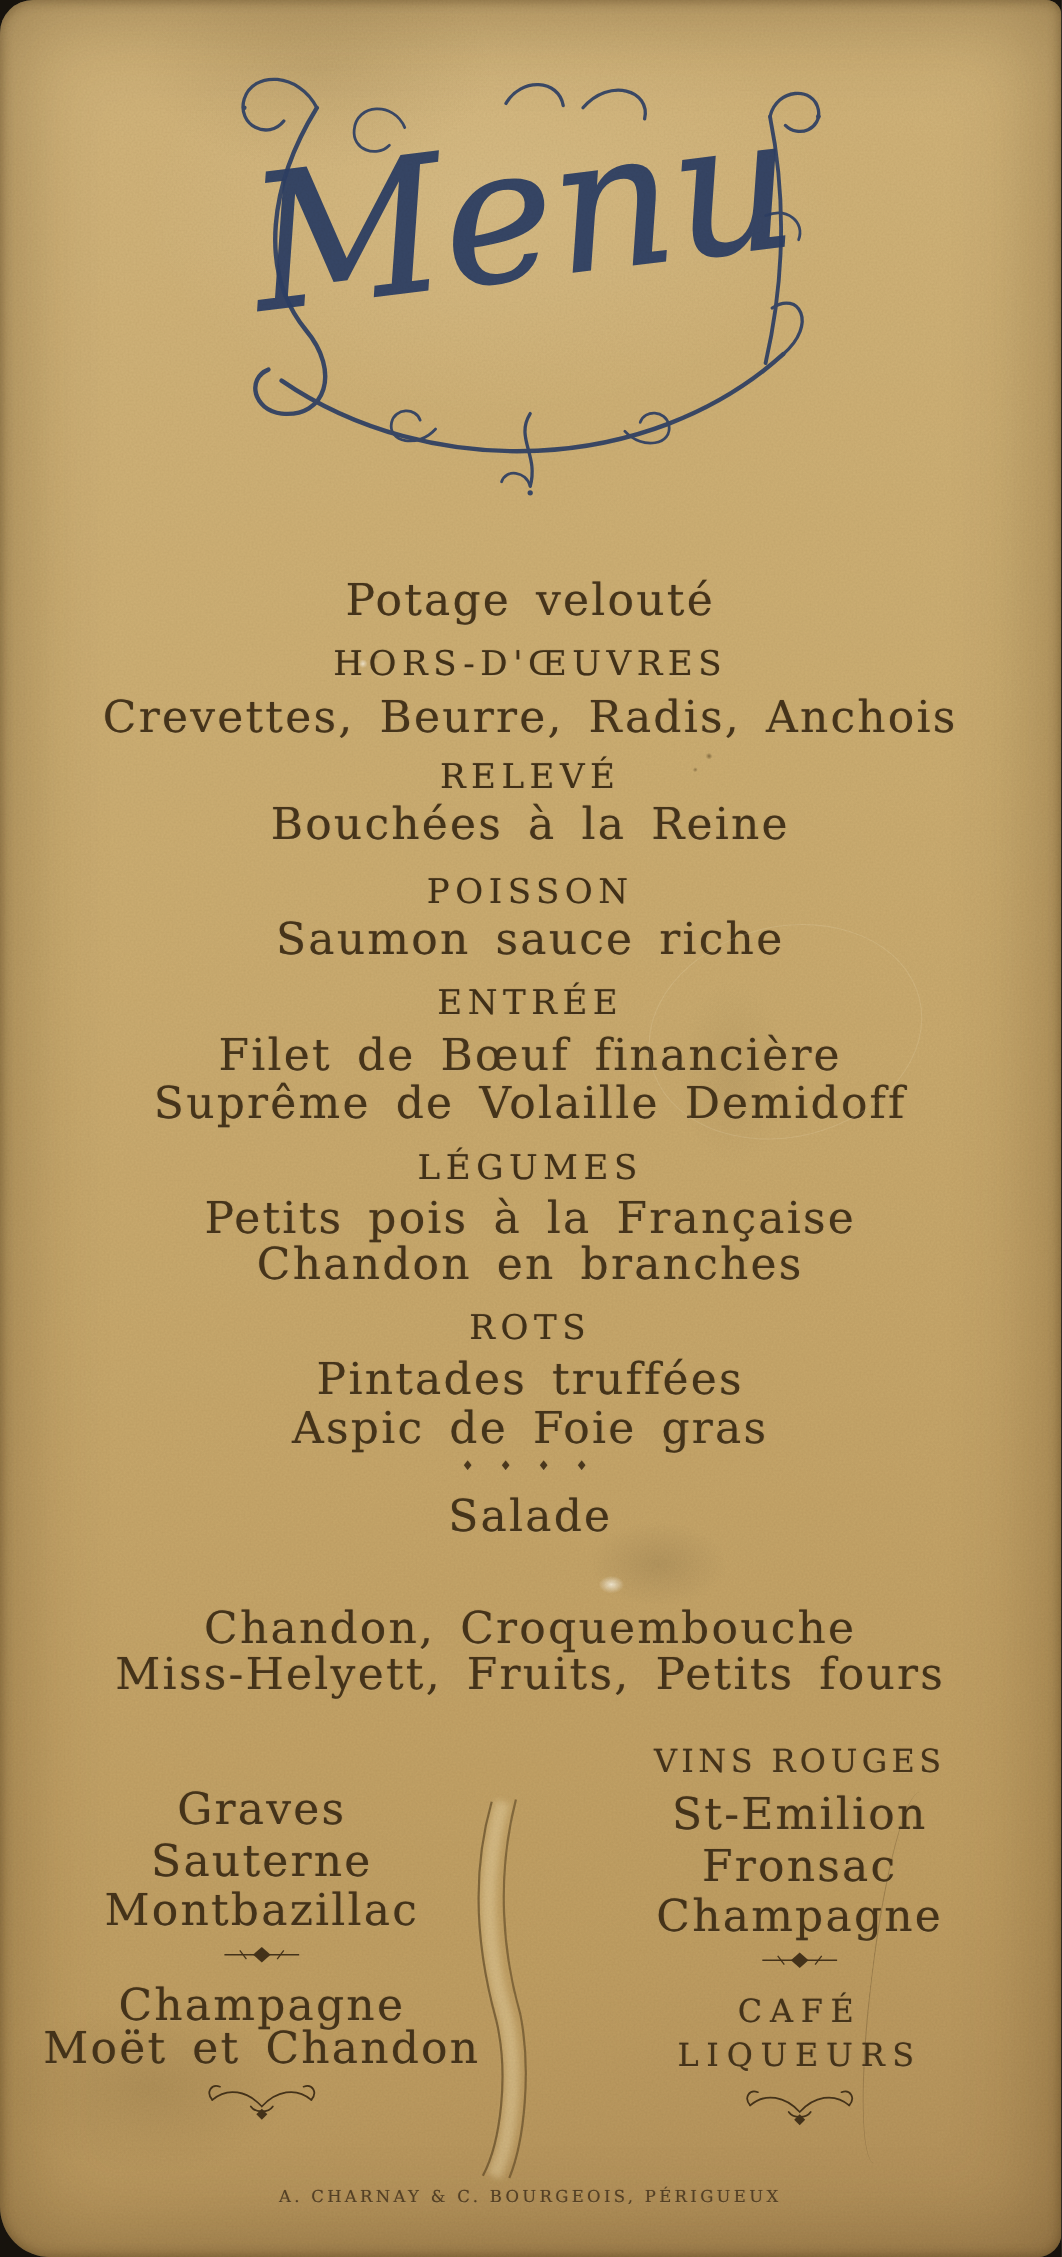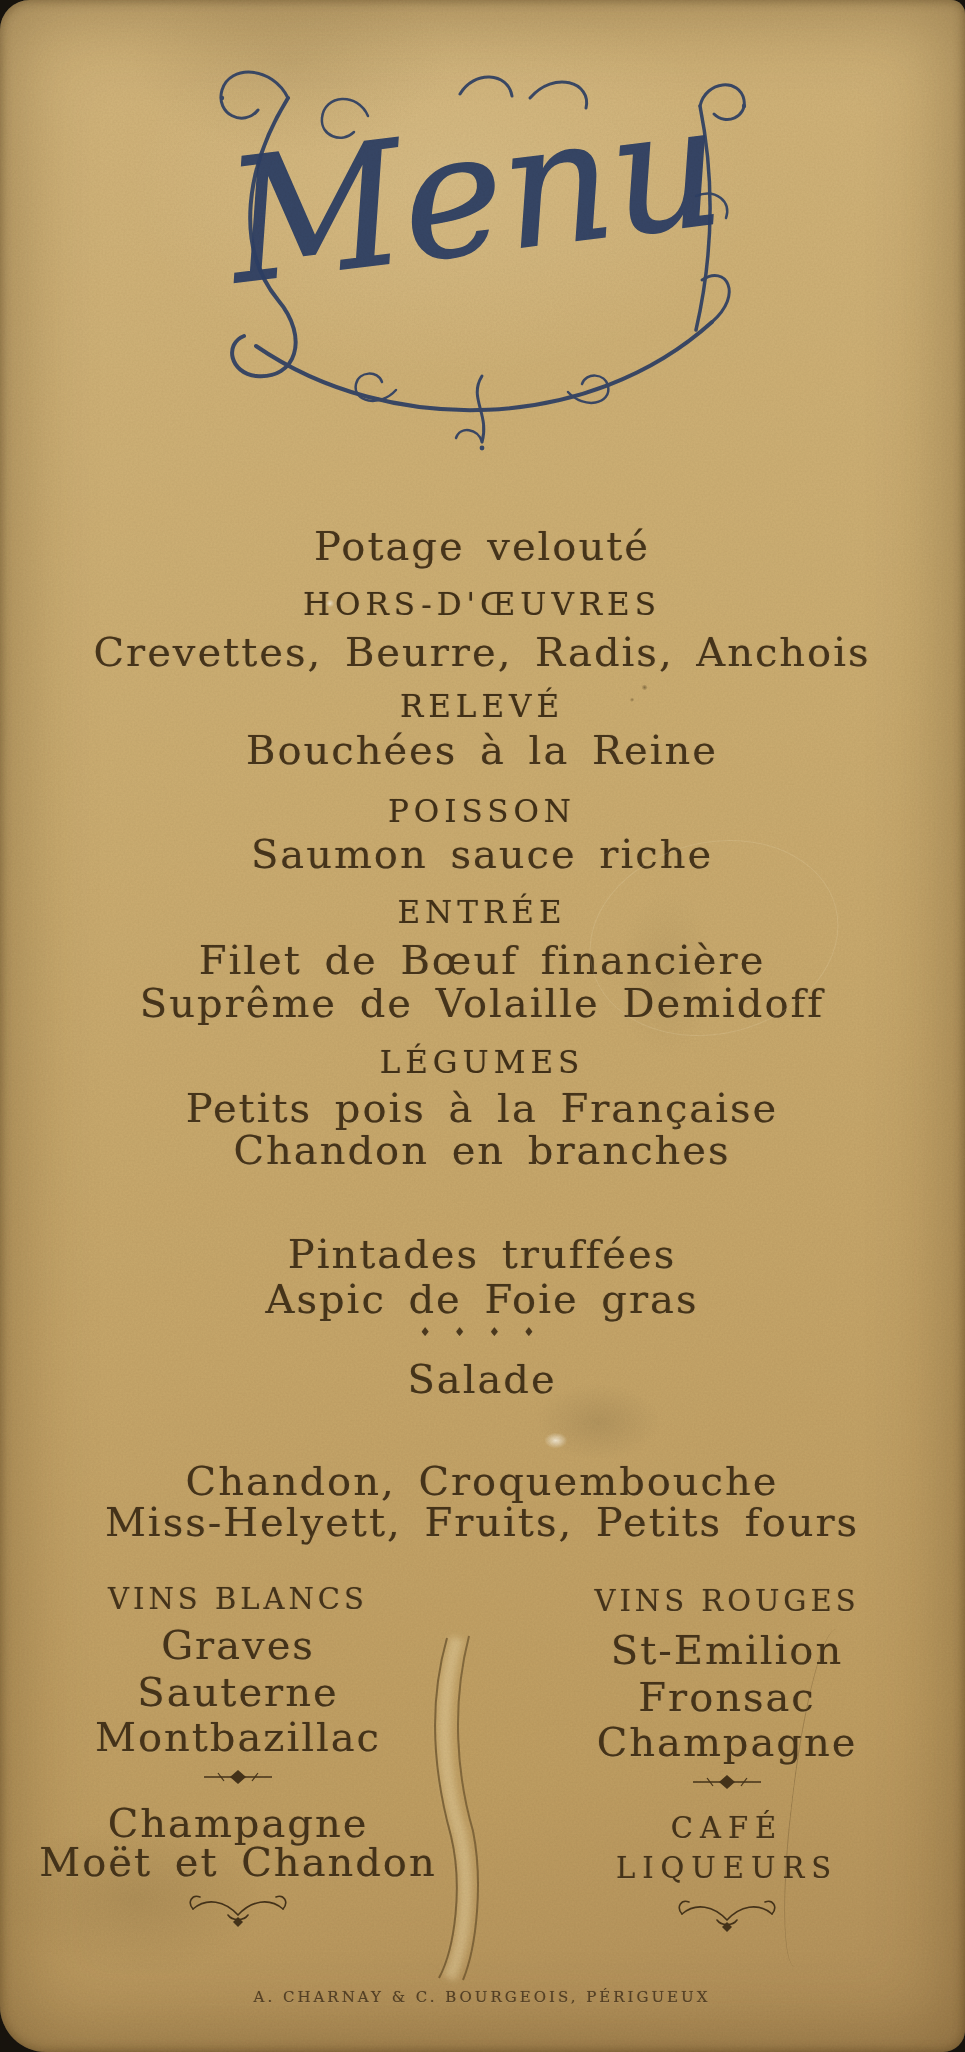--- a/index.html
+++ b/index.html
@@ -74,34 +74,34 @@
     <div class="line heading" style="top:688px">RELEVÉ</div>
     <div class="line item" style="top:733px">Bouchées à la Reine</div>
     <div class="line heading" style="top:793px">POISSON</div>
     <div class="line item" style="top:837px">Saumon sauce riche</div>
     <div class="line heading" style="top:894px">ENTRÉE</div>
     <div class="line item" style="top:943px">Filet de Bœuf financière</div>
     <div class="line item" style="top:986px">Suprême de Volaille Demidoff</div>
     <div class="line heading" style="top:1044px">LÉGUMES</div>
     <div class="line item" style="top:1091px">Petits pois à la Française</div>
     <div class="line item" style="top:1133px">Chandon en branches</div>
+    <div class="line heading" style="top:1189px">ROTS</div>
     <div class="line item" style="top:1237px">Pintades truffées</div>
     <div class="line item" style="top:1282px">Aspic de Foie gras</div>
     <div class="line dots" style="top:1322px">♦ ♦ ♦ ♦</div>
     <div class="line item" style="top:1362px">Salade</div>
     <div class="line item" style="top:1464px">Chandon, Croquembouche</div>
     <div class="line item" style="top:1505px">Miss-Helyett, Fruits, Petits fours</div>
 
     <svg class="orn" style="left:415px;top:1626px;width:90px;height:370px" viewBox="0 0 90 370">
       <path class="slit-soft" d="M42,12 C22,82 28,152 45,208 C56,258 50,322 34,352" stroke="rgba(230,210,162,.5)" stroke-width="13" fill="none"></path>
       <path d="M32,12 C12,82 20,152 36,210 C48,260 40,322 24,352" stroke="rgba(72,52,22,.55)" stroke-width="2" fill="none"></path>
       <path d="M54,10 C36,80 42,150 58,205 C68,255 62,320 48,354" stroke="rgba(72,52,22,.5)" stroke-width="2" fill="none"></path>
     </svg>
 
-    <div class="line wine-heading wl" style="top:1581px">VINS BLANCS</div>
     <div class="line item wl" style="top:1628px">Graves</div>
     <div class="line item wl" style="top:1675px">Sauterne</div>
     <div class="line item wl" style="top:1720px">Montbazillac</div>
     <svg class="orn" style="left:200px;top:1768px;width:76px;height:18px" viewBox="0 0 76 18">
       <line x1="4" y1="9" x2="72" y2="9" stroke="#45331a" stroke-width="1.4"></line>
       <path d="M38,2 L46,9 L38,16 L30,9 Z" fill="#45331a"></path>
       <path d="M18,5 L24,13 M58,5 L52,13" stroke="#45331a" stroke-width="1.2"></path>
     </svg>
     <div class="line item wl" style="top:1806px">Champagne</div>
     <div class="line item wl" style="top:1845px">Moët et Chandon</div>

